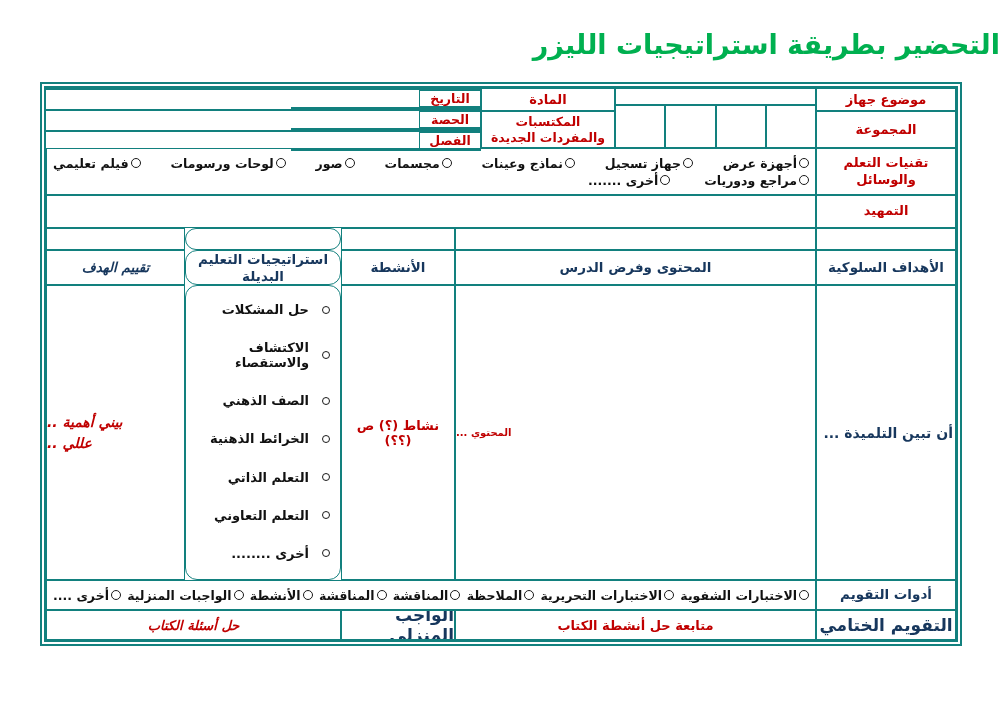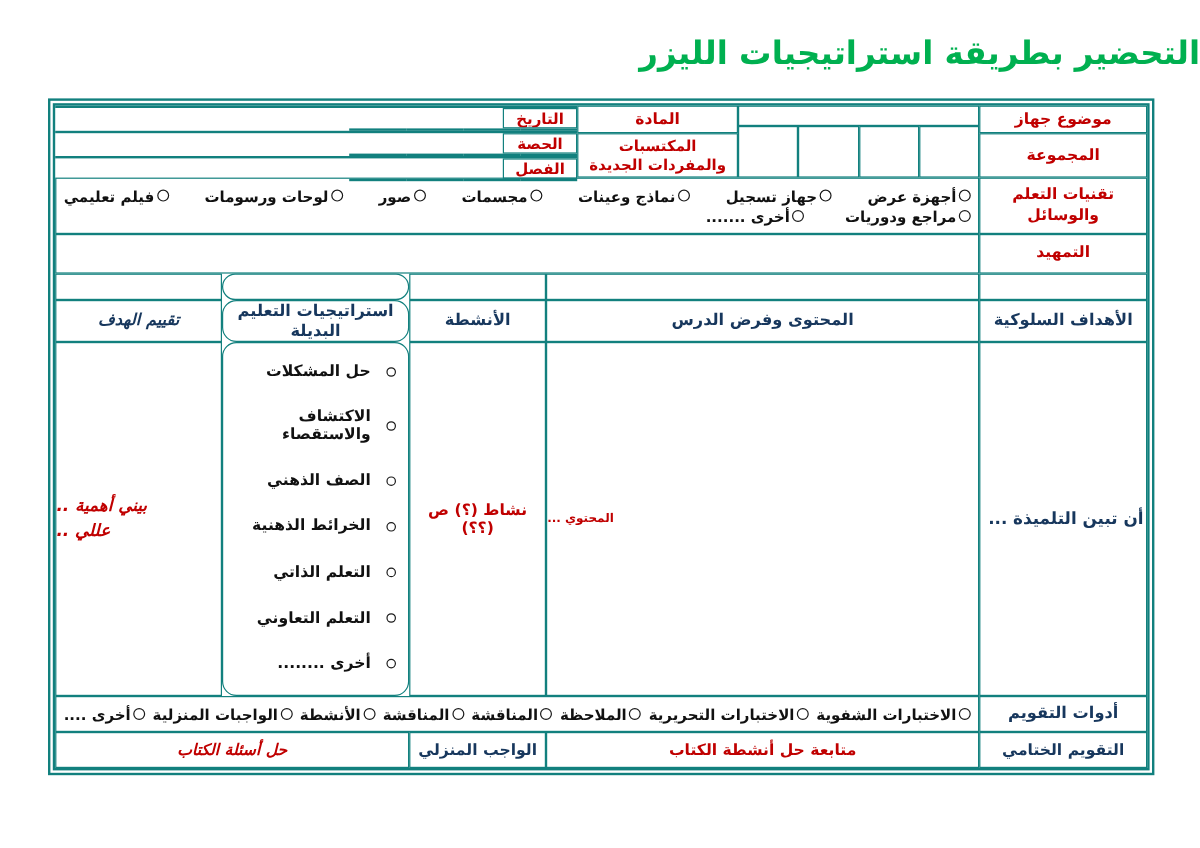--- a/index.html
+++ b/index.html
@@ -104,21 +104,21 @@
     flex-direction:column;align-items:stretch;justify-content:space-between;
     padding:16px 10px 18px 6px;
   }
   .strat-item{display:flex;flex-direction:row;align-items:center;gap:13px;font-size:13px;}
 
   
   .sec-tools{height:30px;}
   .tools-content{flex:1;display:flex;flex-direction:row;align-items:center;justify-content:space-between;padding:0 6px;font-size:12.5px;}
   .sec-final{height:30px;}
   .final-red{color:var(--red);font-size:13px;}
-  .final-navy{color:var(--navy);font-size:13px;}
+  .final-navy{color:var(--navy);font-size:17px;}
 </style>
 </head>
 <body>
 
 <div class="page-title">التحضير بطريقة استراتيجيات الليزر</div>
 
 <div class="sheet">
 
   <div class="row sec-info">
 

